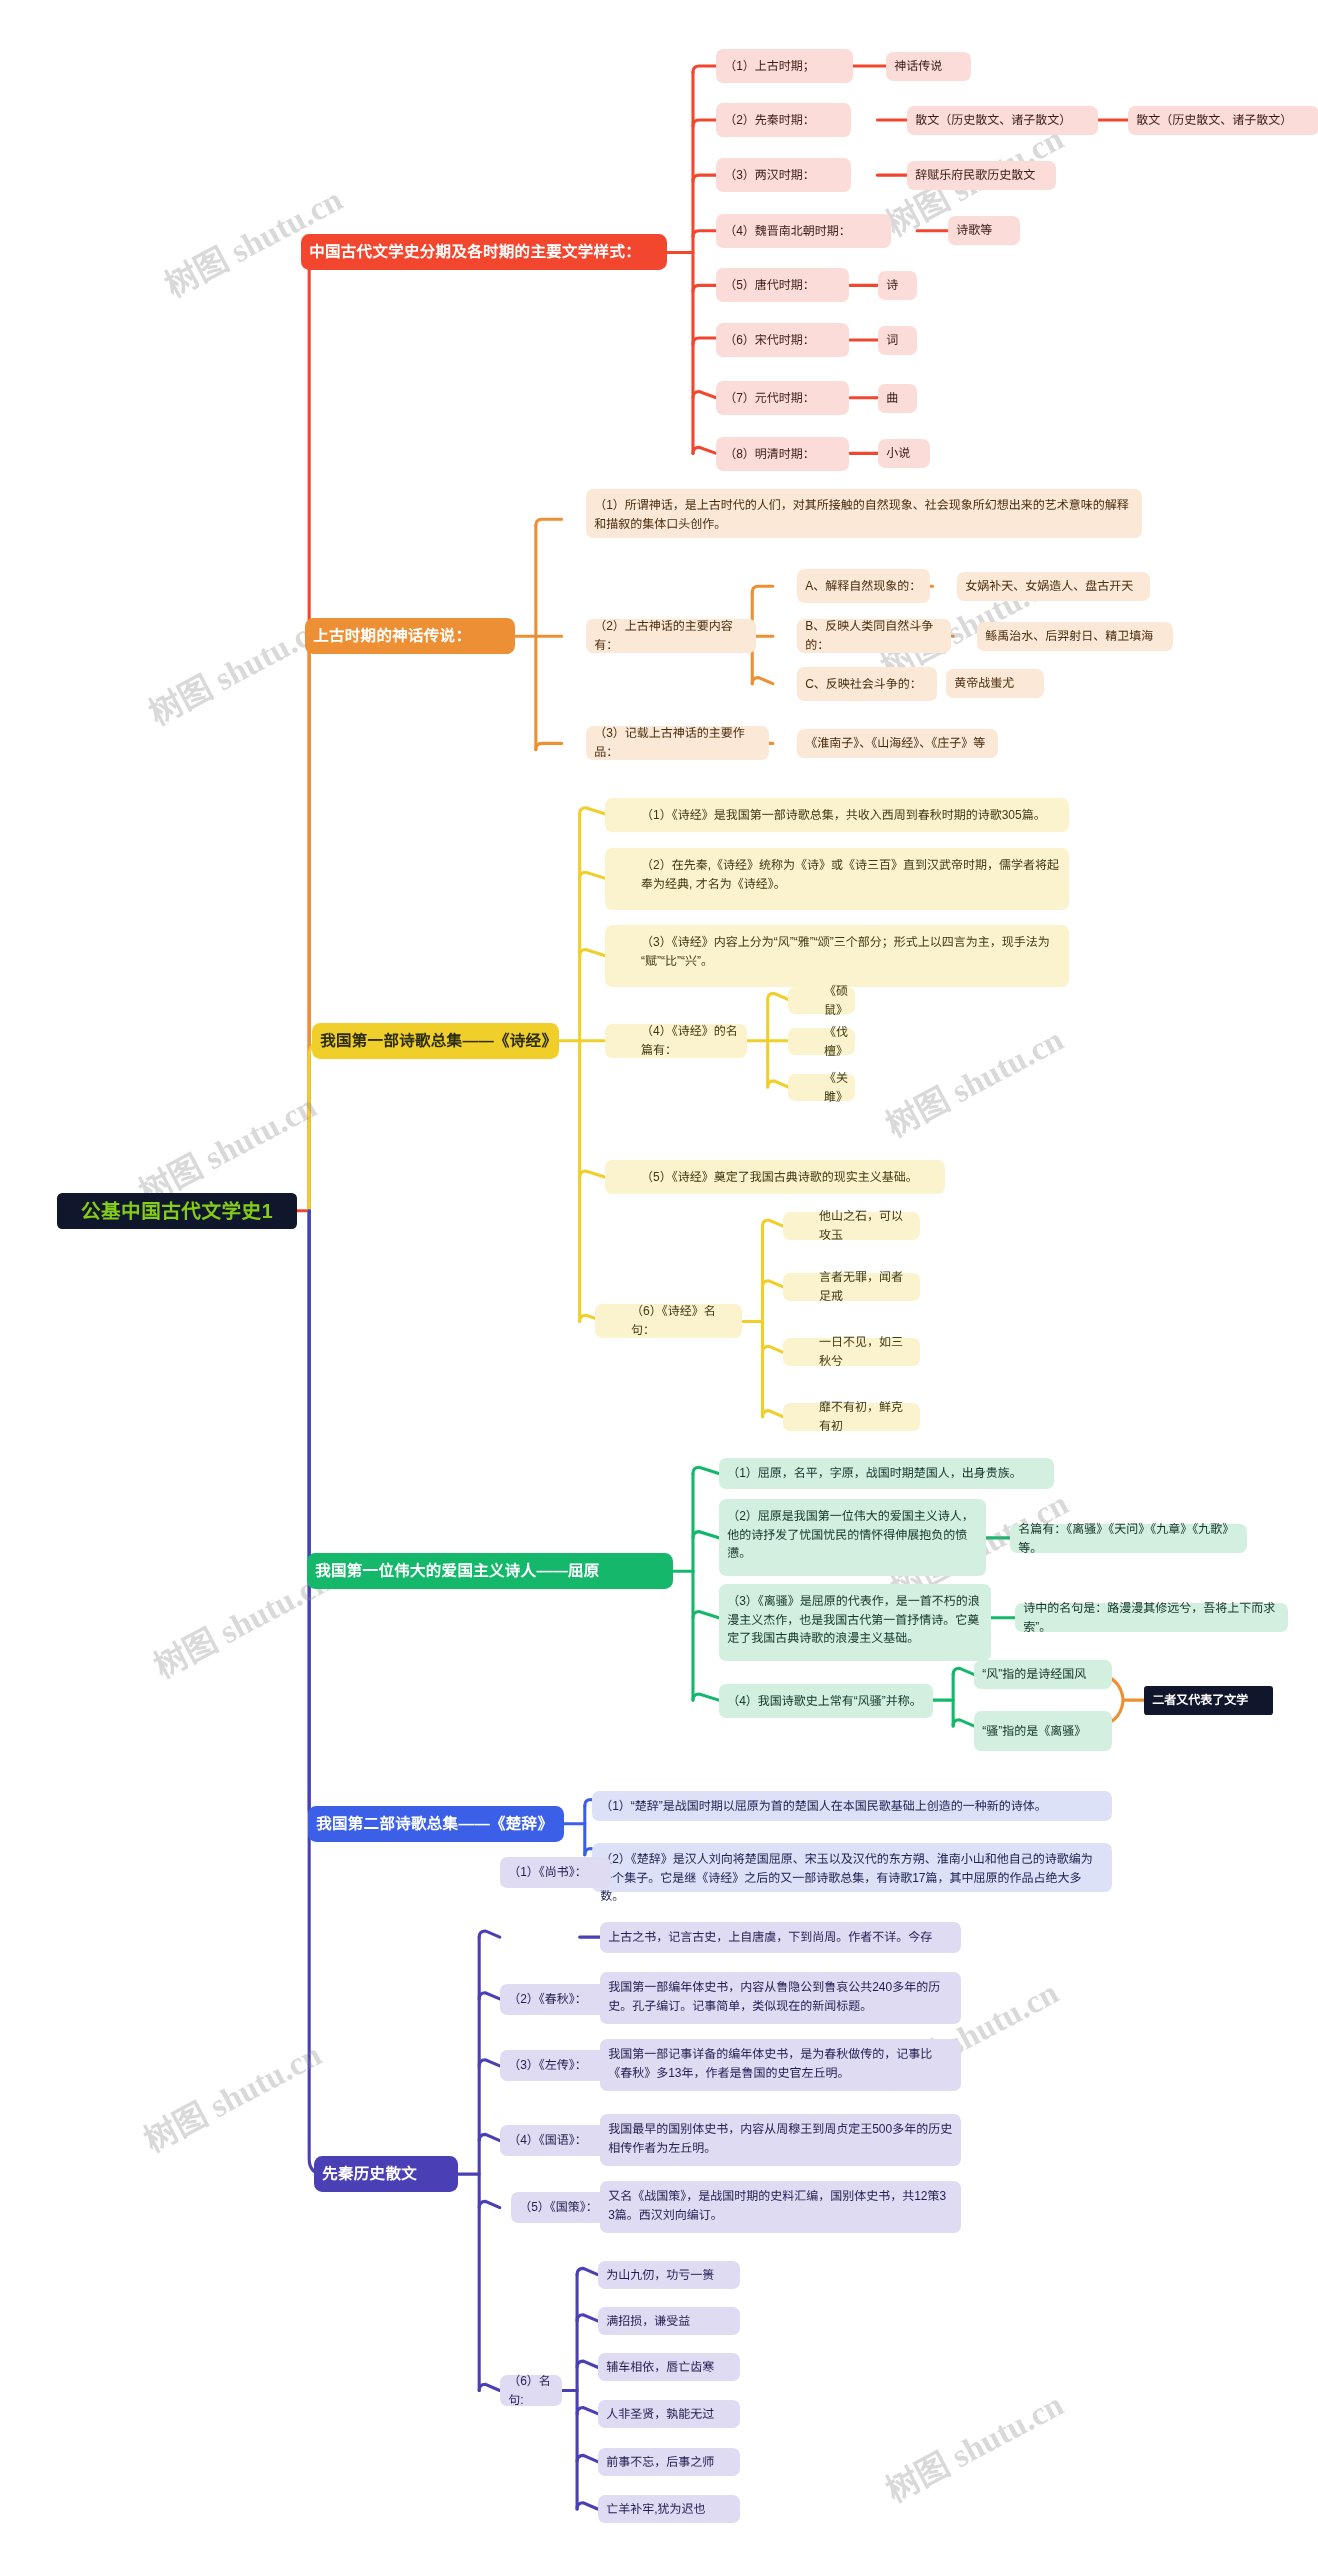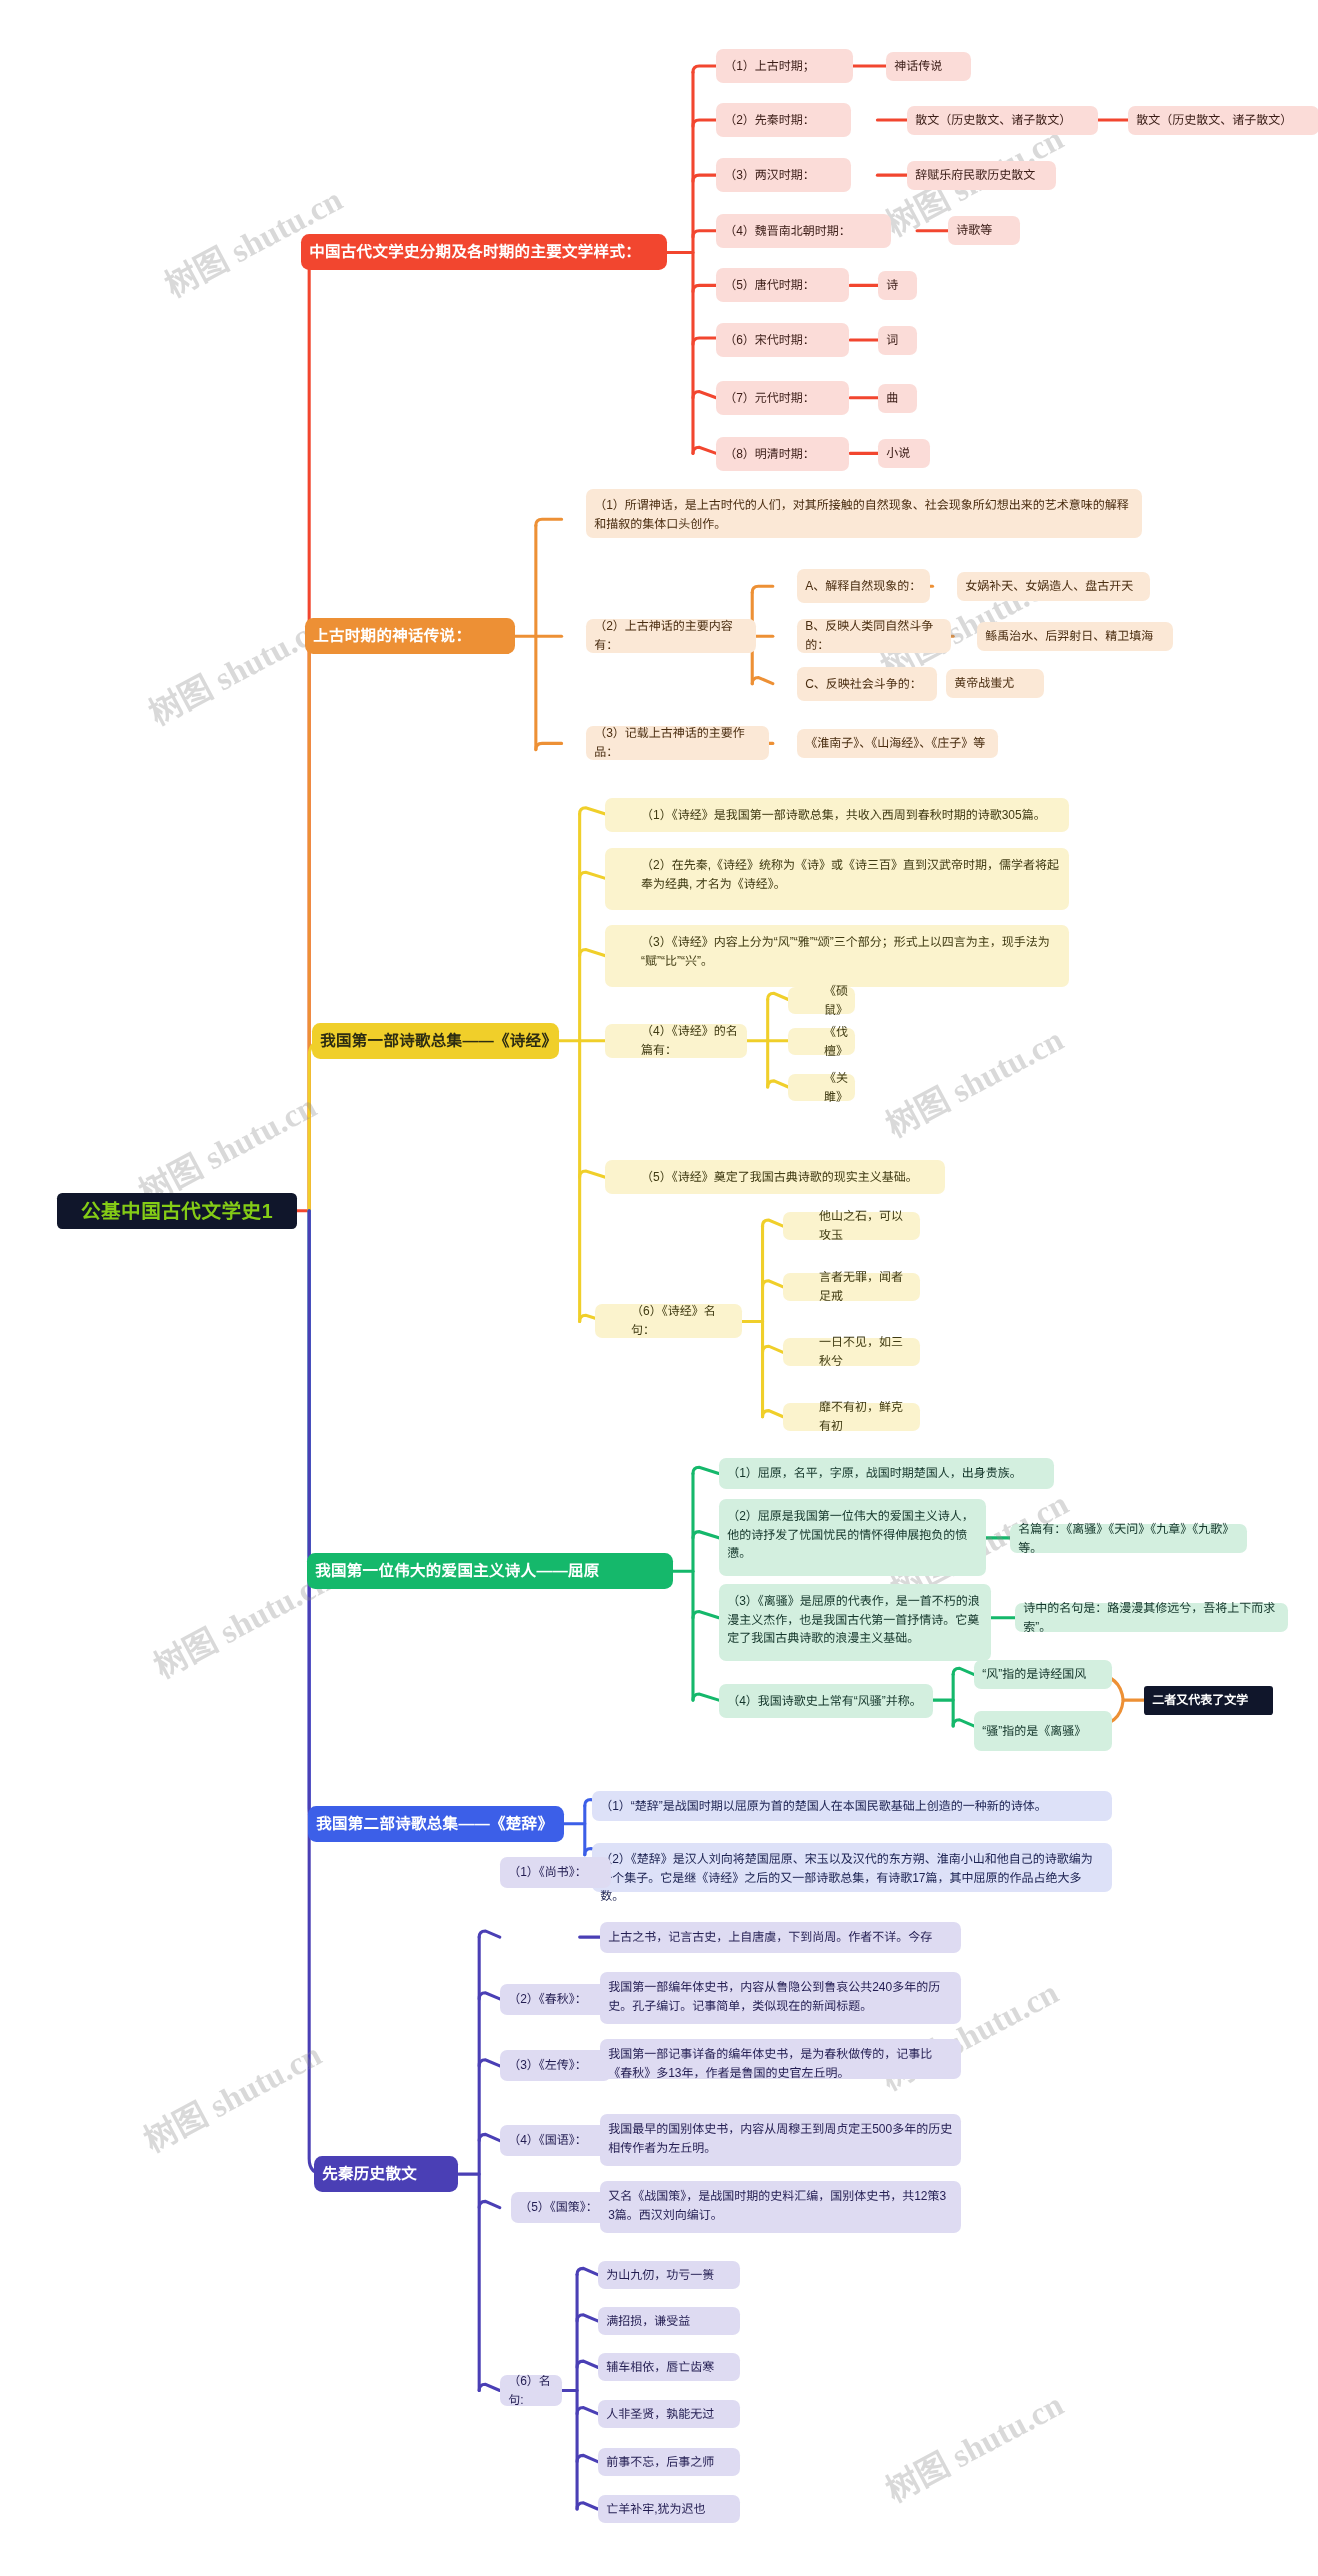--- a/index.html
+++ b/index.html
@@ -296,21 +296,21 @@
 
   <div class="node l1 purple" style="left:314px; top:2156px; width:144px; height:36px;">先秦历史散文</div>
 
   <div class="node pale purple" style="left:500px; top:1812px; width:111px; height:31px;margin-top:45px;">（1）《尚书》：</div>
   <div class="node pale purple" style="left:600px; top:1922px; width:361px; height:31px;">上古之书，记言古史，上自唐虞，下到尚周。作者不详。今存</div>
 
   <div class="node pale purple" style="left:500px; top:1984px; width:111px; height:31px;">（2）《春秋》：</div>
   <div class="node pale purple" style="left:600px; top:1972px; width:361px; height:52px; align-items:flex-start; padding-top:6.2px;">我国第一部编年体史书，内容从鲁隐公到鲁哀公共240多年的历史。孔子编订。记事简单，类似现在的新闻标题。</div>
 
   <div class="node pale purple" style="left:500px; top:2050px; width:111px; height:31px;">（3）《左传》：</div>
-  <div class="node pale purple" style="left:600px; top:2039px; width:361px; height:40px; align-items:flex-start; padding-top:6.2px;">我国第一部记事详备的编年体史书，是为春秋做传的，记事比《春秋》多13年，作者是鲁国的史官左丘明。</div>
+  <div class="node pale purple" style="left:600px; top:2039px; width:361px; height:52px; align-items:flex-start; padding-top:6.2px;">我国第一部记事详备的编年体史书，是为春秋做传的，记事比《春秋》多13年，作者是鲁国的史官左丘明。</div>
 
   <div class="node pale purple" style="left:500px; top:2125px; width:111px; height:31px;">（4）《国语》：</div>
   <div class="node pale purple" style="left:600px; top:2114px; width:361px; height:52px; align-items:flex-start; padding-top:6.2px;">我国最早的国别体史书，内容从周穆王到周贞定王500多年的历史相传作者为左丘明。</div>
 
   <div class="node pale purple" style="left:511px; top:2192px; width:111px; height:31px;">（5）《国策》：</div>
   <div class="node pale purple" style="left:600px; top:2181px; width:361px; height:52px; align-items:flex-start; padding-top:6.2px;">又名《战国策》，是战国时期的史料汇编，国别体史书，共12策33篇。西汉刘向编订。</div>
 
   <div class="node pale purple" style="left:500px; top:2375px; width:62px; height:31px;">（6）名句:</div>
   <div class="node pale purple" style="left:598px; top:2261px; width:142px; height:28px;">为山九仞，功亏一篑</div>
   <div class="node pale purple" style="left:598px; top:2307px; width:142px; height:28px;">满招损，谦受益</div>

